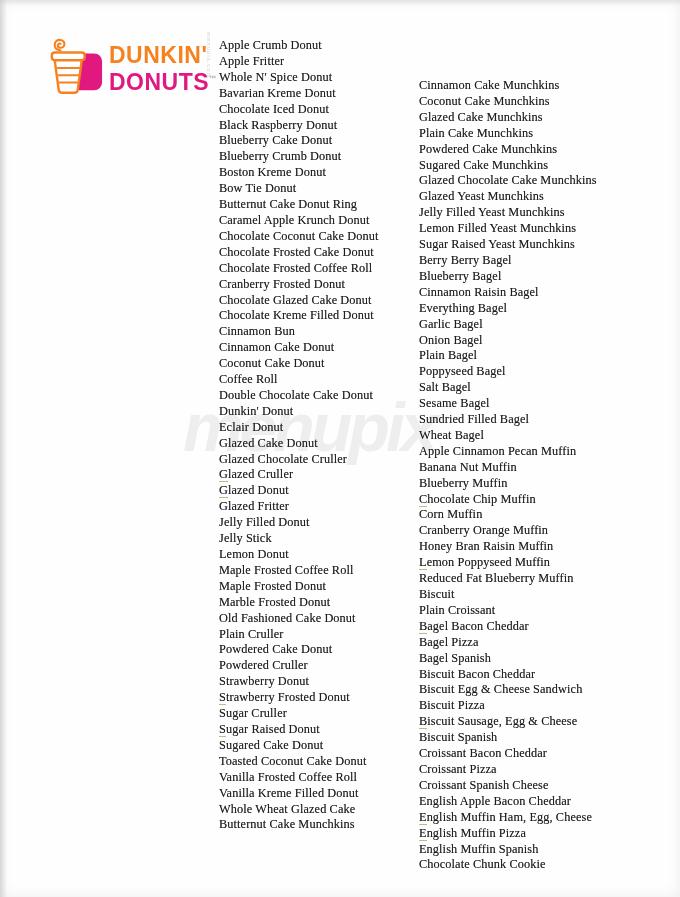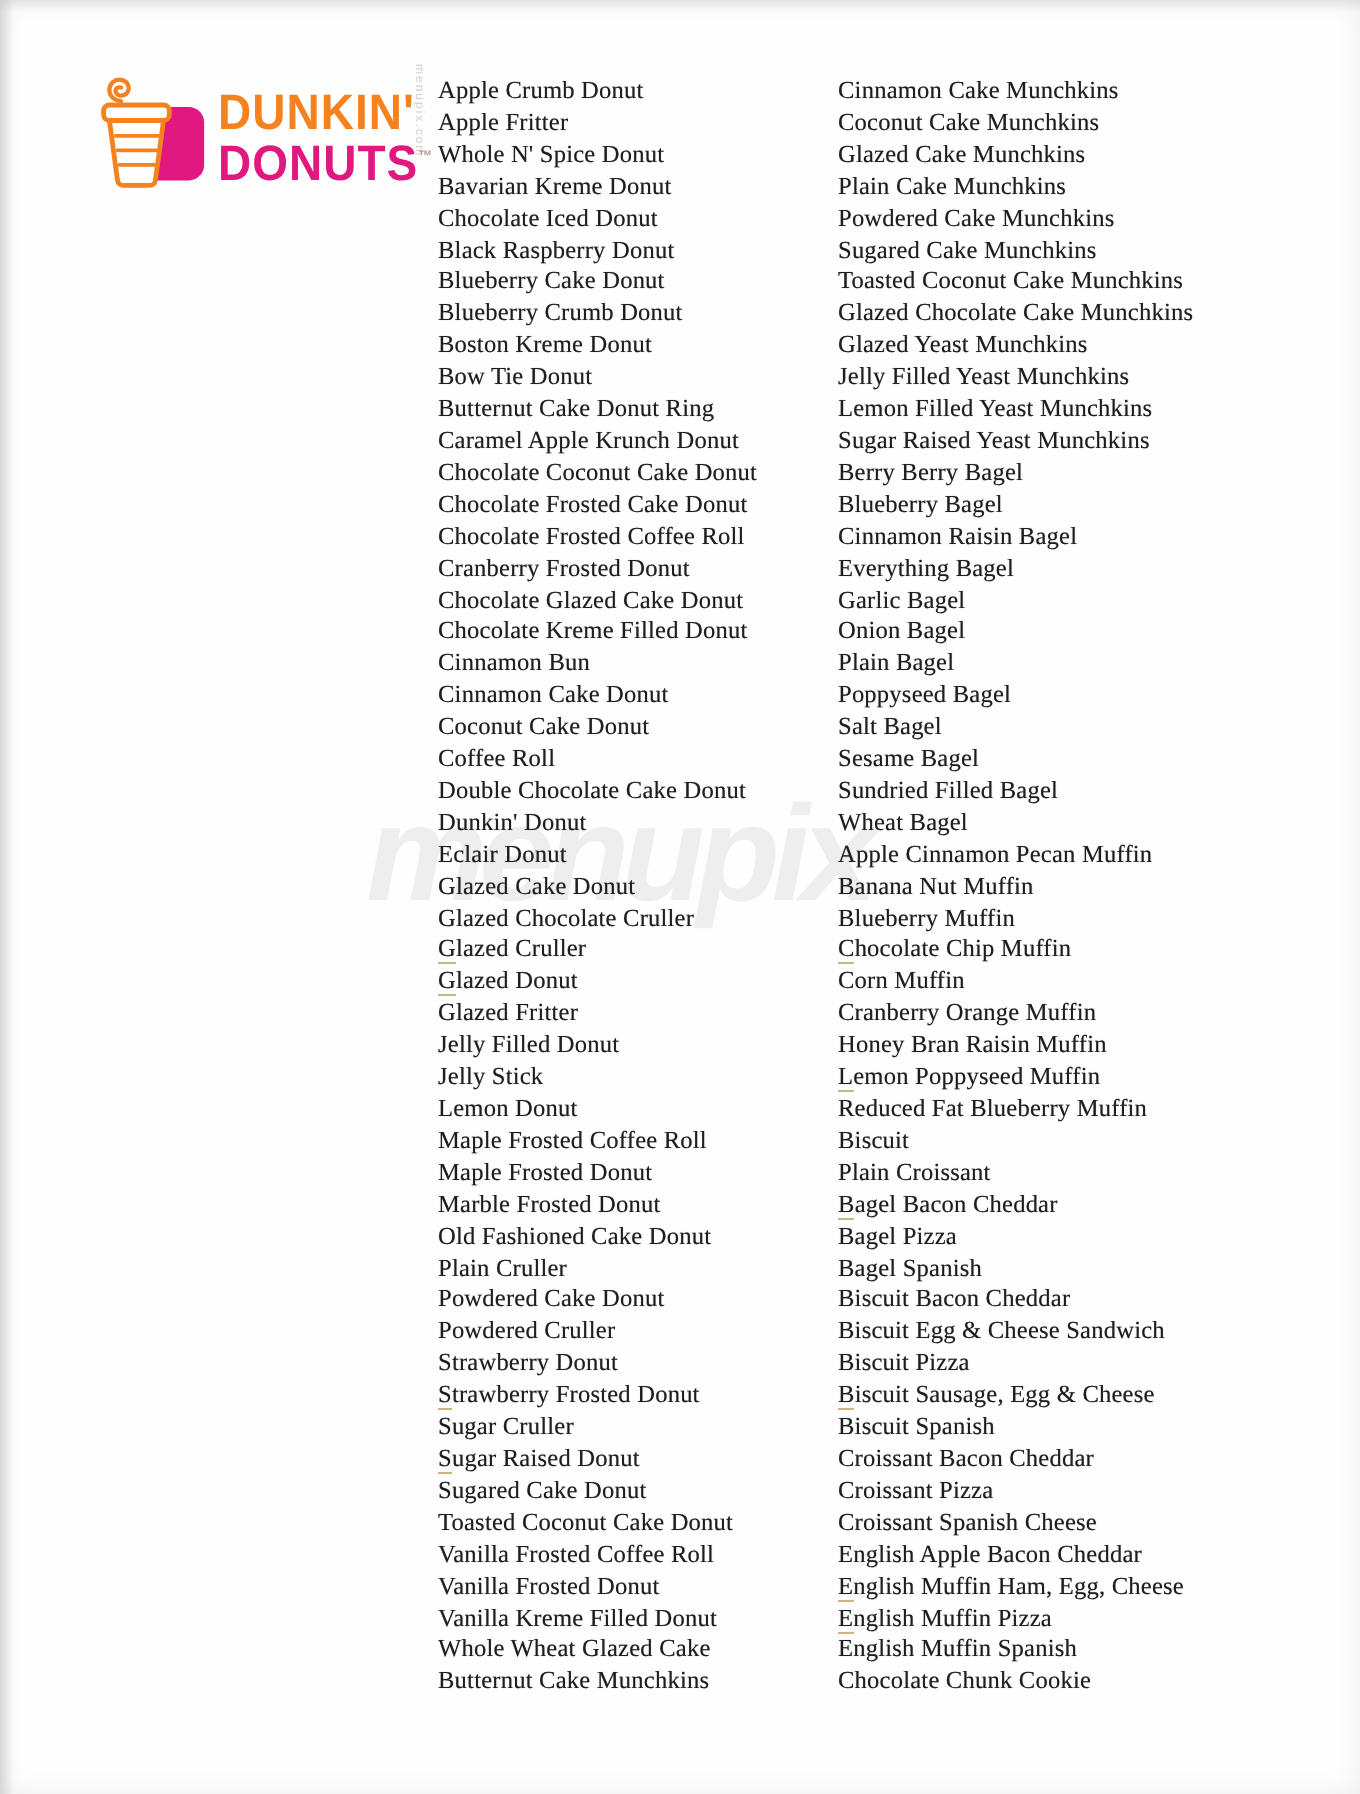--- a/index.html
+++ b/index.html
@@ -58,21 +58,21 @@
     color:rgba(150,150,150,0.45);
     pointer-events:none; user-select:none;
   }
 
   
   .col{
     position:absolute; top:38px;
     white-space:nowrap;
   }
   #col1{ left:219px; width:198px; }
-  #col2{ left:419px; width:248px; }
+  #col2{ left:419px; width:248px;margin-top:40px; }
   .menu-item{
     font-size:12.3px;
     line-height:15.92px;
     height:15.92px;
     color:#1e1e1e;
     letter-spacing:0.1px;
     text-shadow:0 0 0.4px rgba(40,40,40,0.55);
   }
   .uln{ border-bottom:1px solid #cbb488; }
 </style>
@@ -141,33 +141,31 @@
       <div class="menu-item">Plain Cruller</div>
       <div class="menu-item">Powdered Cake Donut</div>
       <div class="menu-item">Powdered Cruller</div>
       <div class="menu-item">Strawberry Donut</div>
       <div class="menu-item"><span class="uln">S</span>trawberry Frosted Donut</div>
       <div class="menu-item">Sugar Cruller</div>
       <div class="menu-item"><span class="uln">S</span>ugar Raised Donut</div>
       <div class="menu-item">Sugared Cake Donut</div>
       <div class="menu-item">Toasted Coconut Cake Donut</div>
       <div class="menu-item">Vanilla Frosted Coffee Roll</div>
-      <div class="menu-item">Vanilla Frosted Donut</div>
       <div class="menu-item">Vanilla Kreme Filled Donut</div>
       <div class="menu-item">Whole Wheat Glazed Cake</div>
       <div class="menu-item">Butternut Cake Munchkins</div>
     </div>
   <div class="col" id="col2">
       <div class="menu-item">Cinnamon Cake Munchkins</div>
       <div class="menu-item">Coconut Cake Munchkins</div>
       <div class="menu-item">Glazed Cake Munchkins</div>
       <div class="menu-item">Plain Cake Munchkins</div>
       <div class="menu-item">Powdered Cake Munchkins</div>
       <div class="menu-item">Sugared Cake Munchkins</div>
-      <div class="menu-item">Toasted Coconut Cake Munchkins</div>
       <div class="menu-item">Glazed Chocolate Cake Munchkins</div>
       <div class="menu-item">Glazed Yeast Munchkins</div>
       <div class="menu-item">Jelly Filled Yeast Munchkins</div>
       <div class="menu-item">Lemon Filled Yeast Munchkins</div>
       <div class="menu-item">Sugar Raised Yeast Munchkins</div>
       <div class="menu-item">Berry Berry Bagel</div>
       <div class="menu-item">Blueberry Bagel</div>
       <div class="menu-item">Cinnamon Raisin Bagel</div>
       <div class="menu-item">Everything Bagel</div>
       <div class="menu-item">Garlic Bagel</div>

